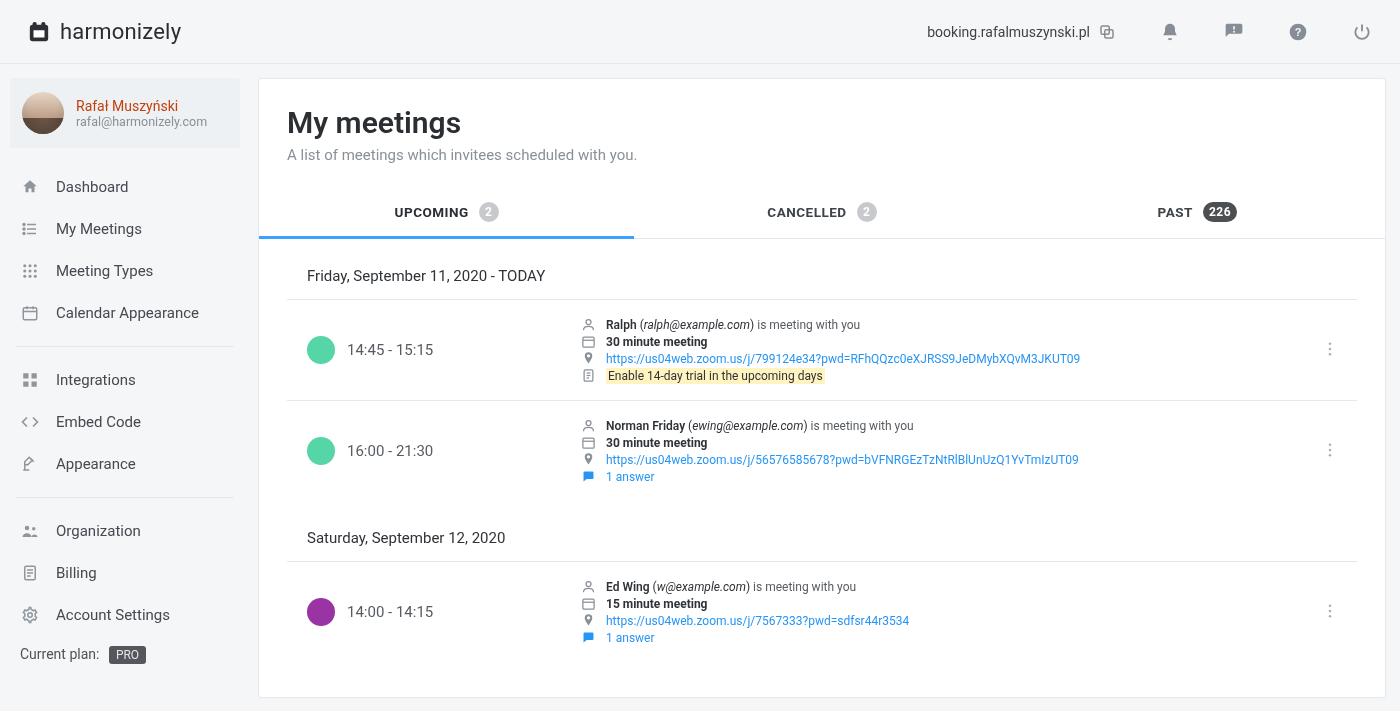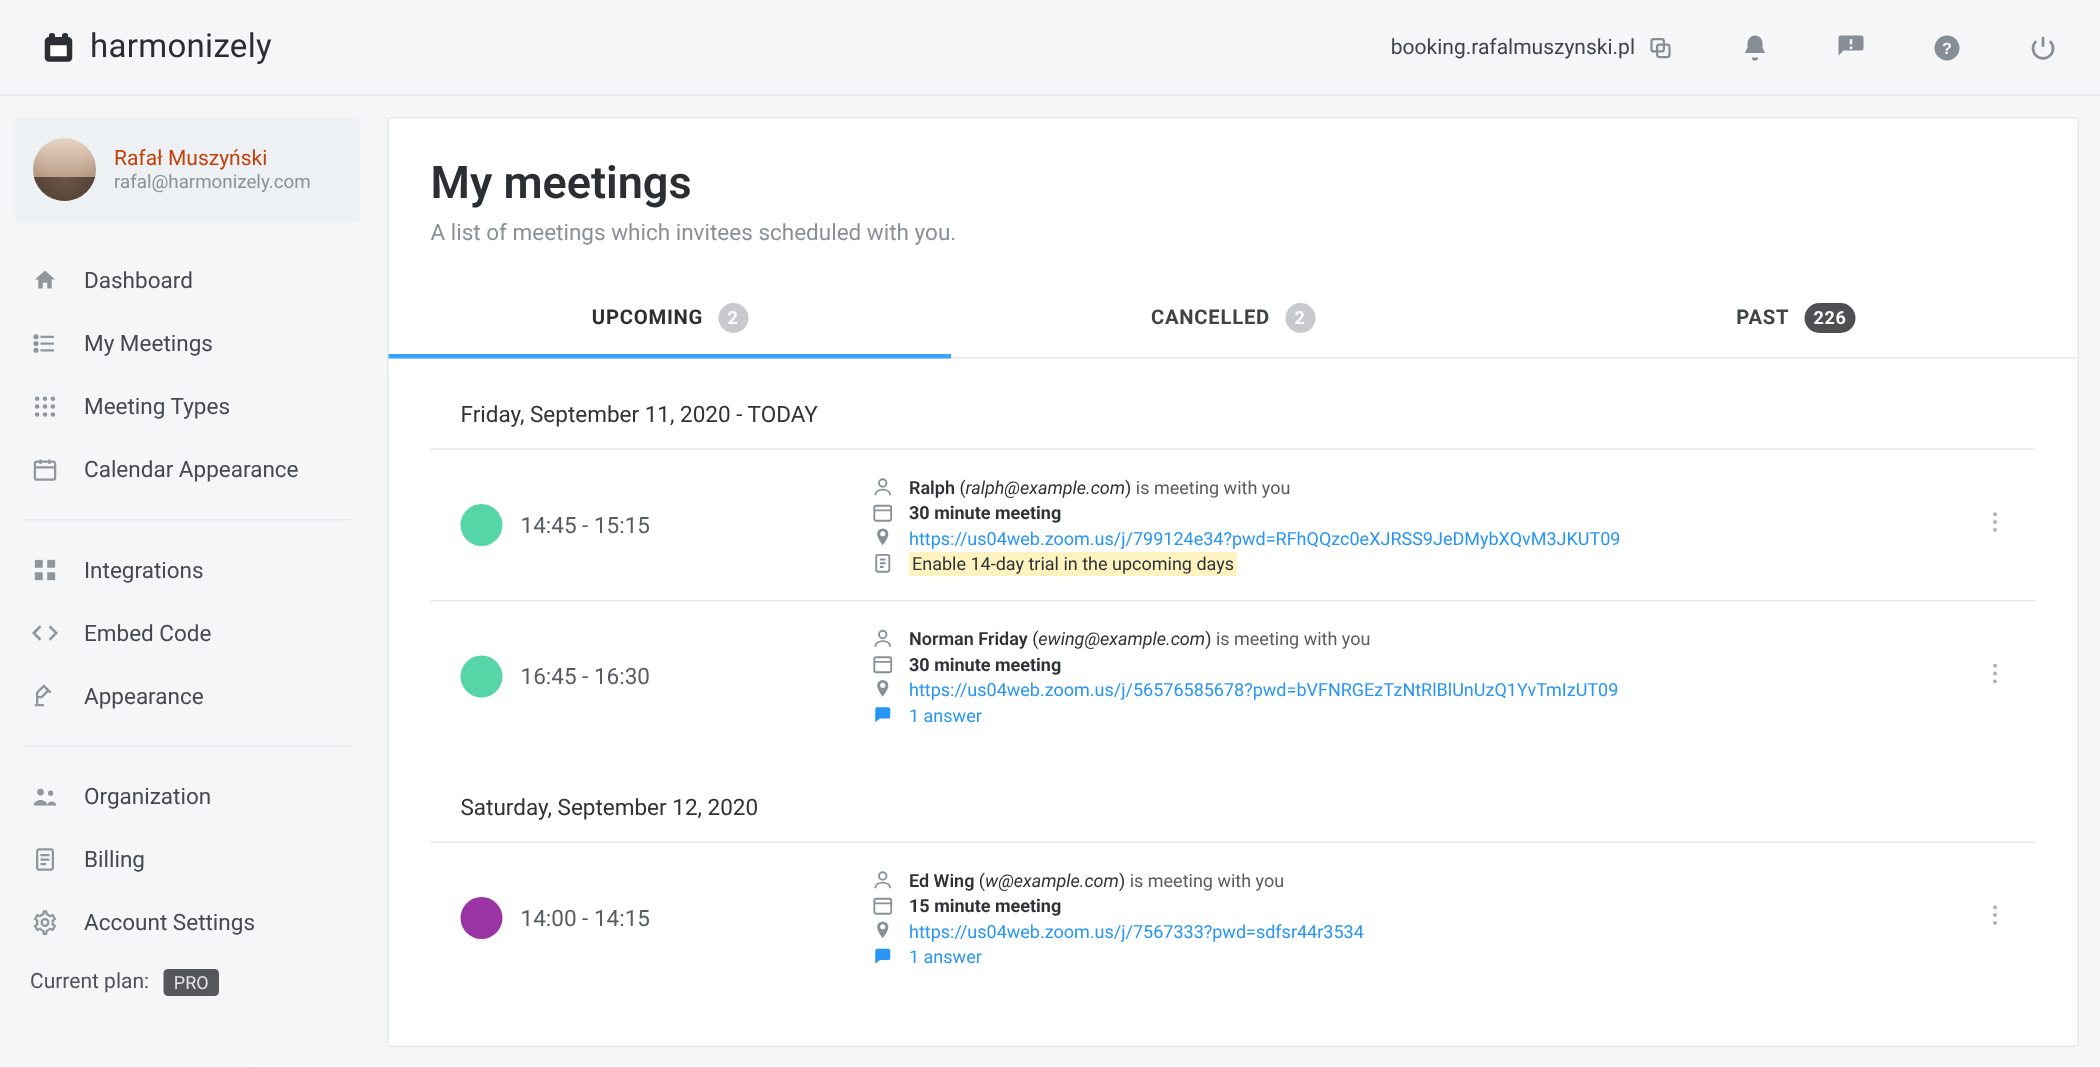--- a/index.html
+++ b/index.html
@@ -385,21 +385,21 @@
           </div>
           <div class="more clickable"><svg width="18" height="18" viewBox="0 0 24 24" fill="currentColor">
               <circle cx="12" cy="5" r="1.7"></circle>
               <circle cx="12" cy="12" r="1.7"></circle>
               <circle cx="12" cy="19" r="1.7"></circle>
             </svg></div>
         </div>
         <div class="meeting">
           <div class="time-col">
             <span class="dot green"></span>
-            <span class="time">16:45 - 16:30</span>
+            <span class="time">16:00 - 21:30</span>
           </div>
           <div class="details">
             <div class="row">
               <span class="mi">
                 <svg width="15" height="15" viewBox="0 0 24 24" fill="none" stroke="currentColor" stroke-width="2">
                   <circle cx="12" cy="8" r="4"></circle>
                   <path d="M4 21c0-4 4-6 8-6s8 2 8 6"></path>
                 </svg>
               </span>
               <span class="text who"><span class="pname">Norman Friday</span> <span class="pareno">(</span><span class="pemail">ewing@example.com</span><span class="pareno">)</span> <span class="rest">is meeting with you</span></span>

